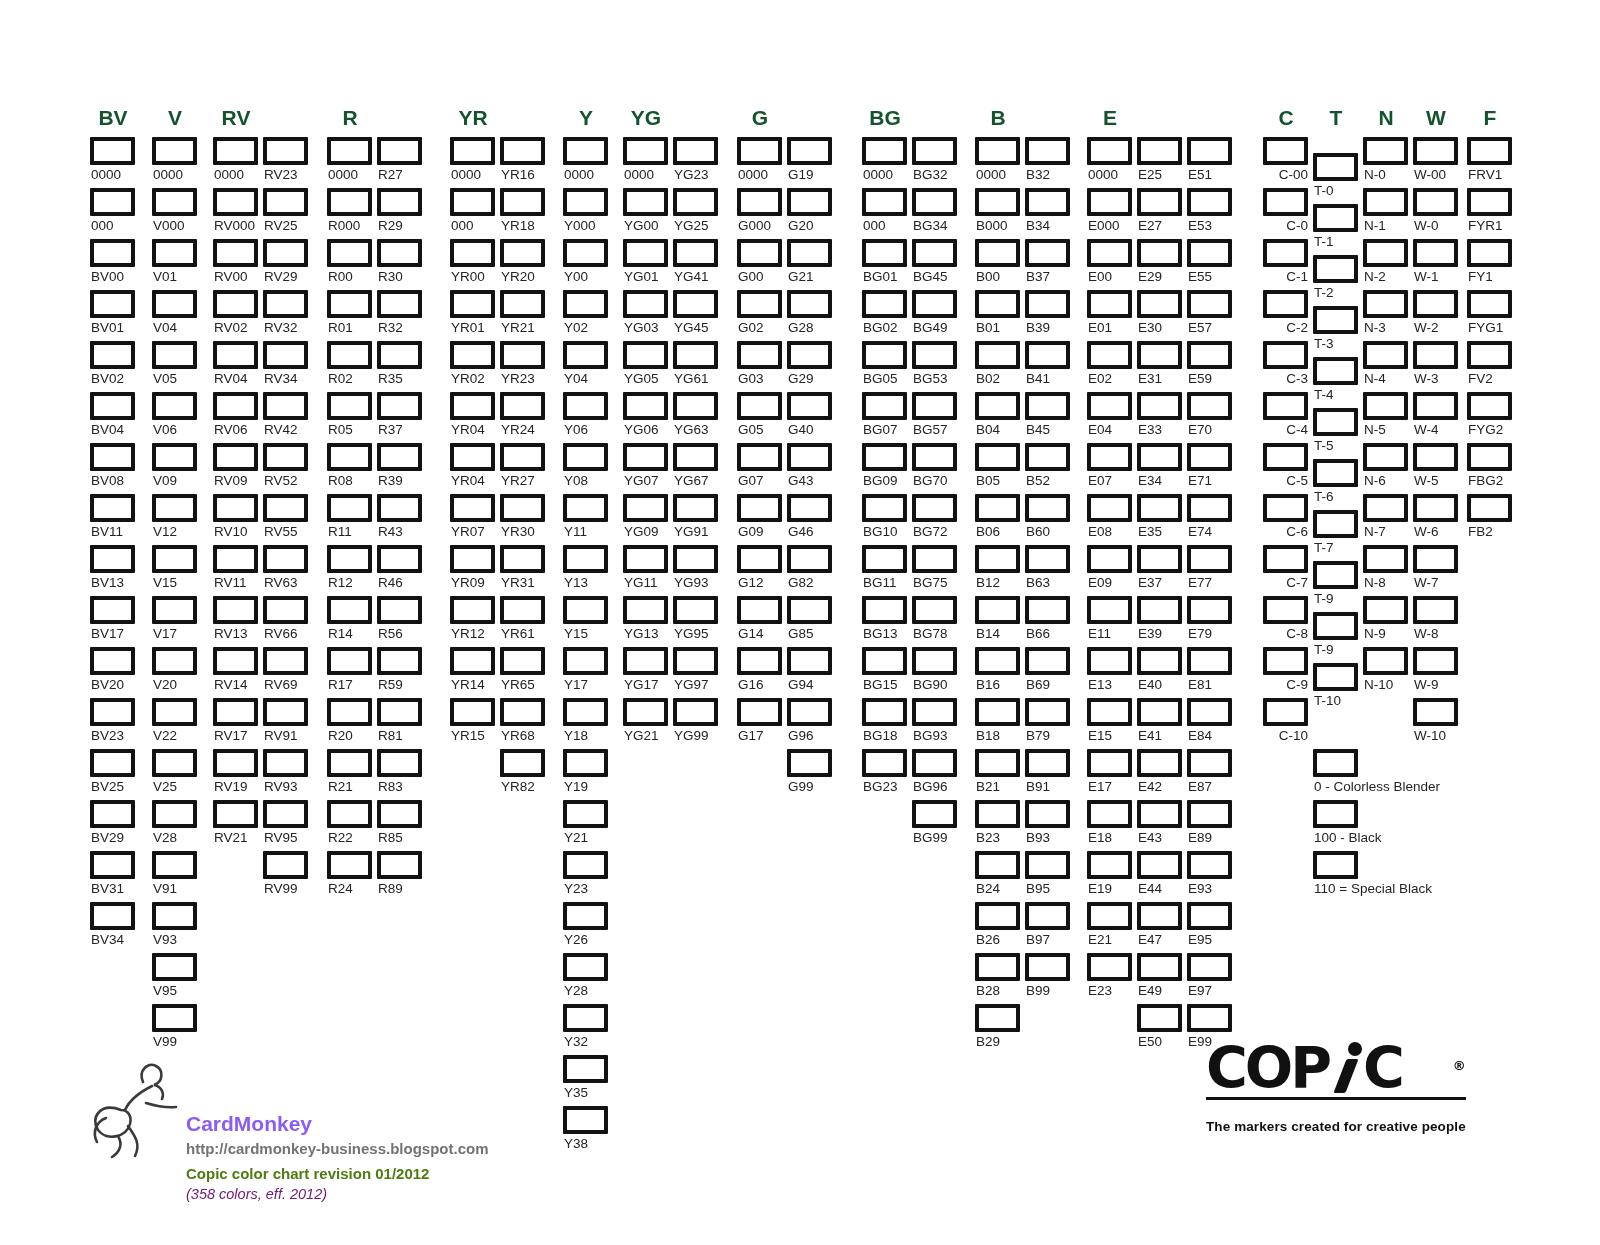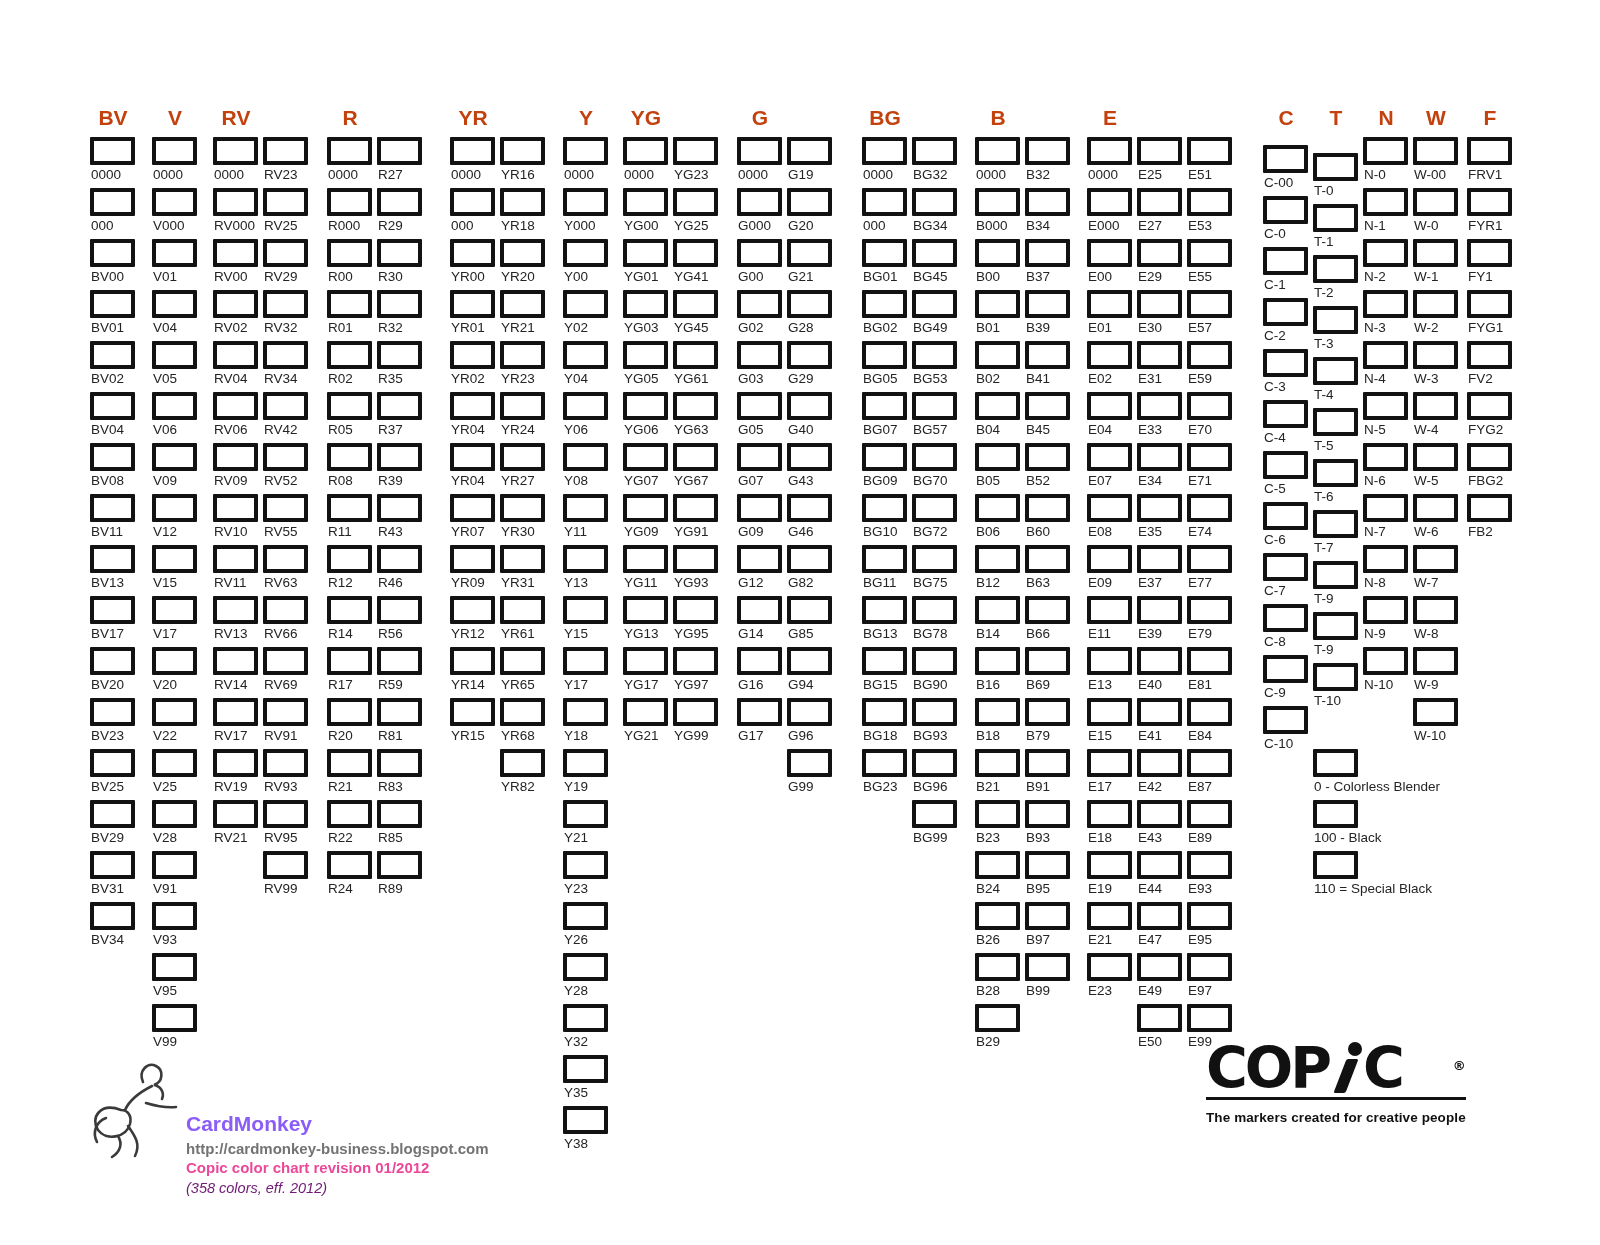--- a/index.html
+++ b/index.html
@@ -12,21 +12,21 @@
     color:#1c1c1c;
     overflow:hidden;
     margin:0 auto;
   }
   .col-header{
     position:absolute;
     width:46px;
     text-align:center;
     font-size:21px;
     font-weight:bold;
-    color:#c2410c;
+    color:#14532d;
     letter-spacing:0px;
     font-family:"Liberation Sans",sans-serif;
   }
   .subcol{position:absolute;}
   .cell{height:51px;}
   .box{
     width:45px;height:28px;
     border:4px solid #121212;
     background:#fff;
     box-sizing:border-box;
@@ -44,21 +44,21 @@
   .cardmonkey{
     position:absolute;
     left:88px;top:1056px;
     display:flex;
     align-items:flex-start;
   }
   .monkey{width:92px;height:104px;flex:0 0 auto;}
   .cm-text{margin-left:6px;padding-top:10px;}
   .cm-brand{font-size:21px;font-weight:bold;color:#8b5cf6;line-height:24px;margin-top:46px;}
   .cm-url{font-size:15px;font-weight:bold;color:#737373;line-height:19px;margin-top:3px;}
-  .cm-rev{font-size:15px;font-weight:bold;color:#ec4899;line-height:19px;margin-top:0;}
+  .cm-rev{font-size:15px;font-weight:bold;color:#4d7c0f;line-height:19px;margin-top:6px;}
   .cm-note{font-size:14.5px;font-style:italic;color:#701a75;line-height:18px;margin-top:2px;}
   
   .copic{position:absolute;left:1206px;top:1042px;}
   .copic-logo{
     display:flex;align-items:flex-end;
     font-family:"DejaVu Sans",sans-serif;
     font-weight:bold;
     font-size:57px;line-height:52px;
     letter-spacing:-3px;
     color:#111;
@@ -89,21 +89,21 @@
   .copic-reg{
     position:absolute;
     right:0;top:-2px;
     font-size:13px;
     letter-spacing:0;
     font-weight:bold;
   }
   .copic-tagline{
     border-top:3px solid #111;
     margin-top:3px;
-    padding-top:10px;
+    padding-top:19px;
     font-size:13.5px;
     font-weight:bold;
     letter-spacing:0.1px;
     white-space:nowrap;
     color:#111;
     text-align:center;
   }
 </style>
 </head>
 <body>
@@ -1364,21 +1364,21 @@
         <div class="cell">
           <div class="box"></div>
           <div class="lbl">E97</div>
         </div>
         <div class="cell">
           <div class="box"></div>
           <div class="lbl">E99</div>
         </div>
       </div>
       <div class="col-header" style="left: 1263px; top: 106px;">C</div>
-      <div class="subcol" style="left: 1263px; top: 145px;">
+      <div class="subcol" style="left: 1263px; top: 137px; text-align: right;">
         <div class="cell">
           <div class="box"></div>
           <div class="lbl">C-00</div>
         </div>
         <div class="cell">
           <div class="box"></div>
           <div class="lbl">C-0</div>
         </div>
         <div class="cell">
           <div class="box"></div>

